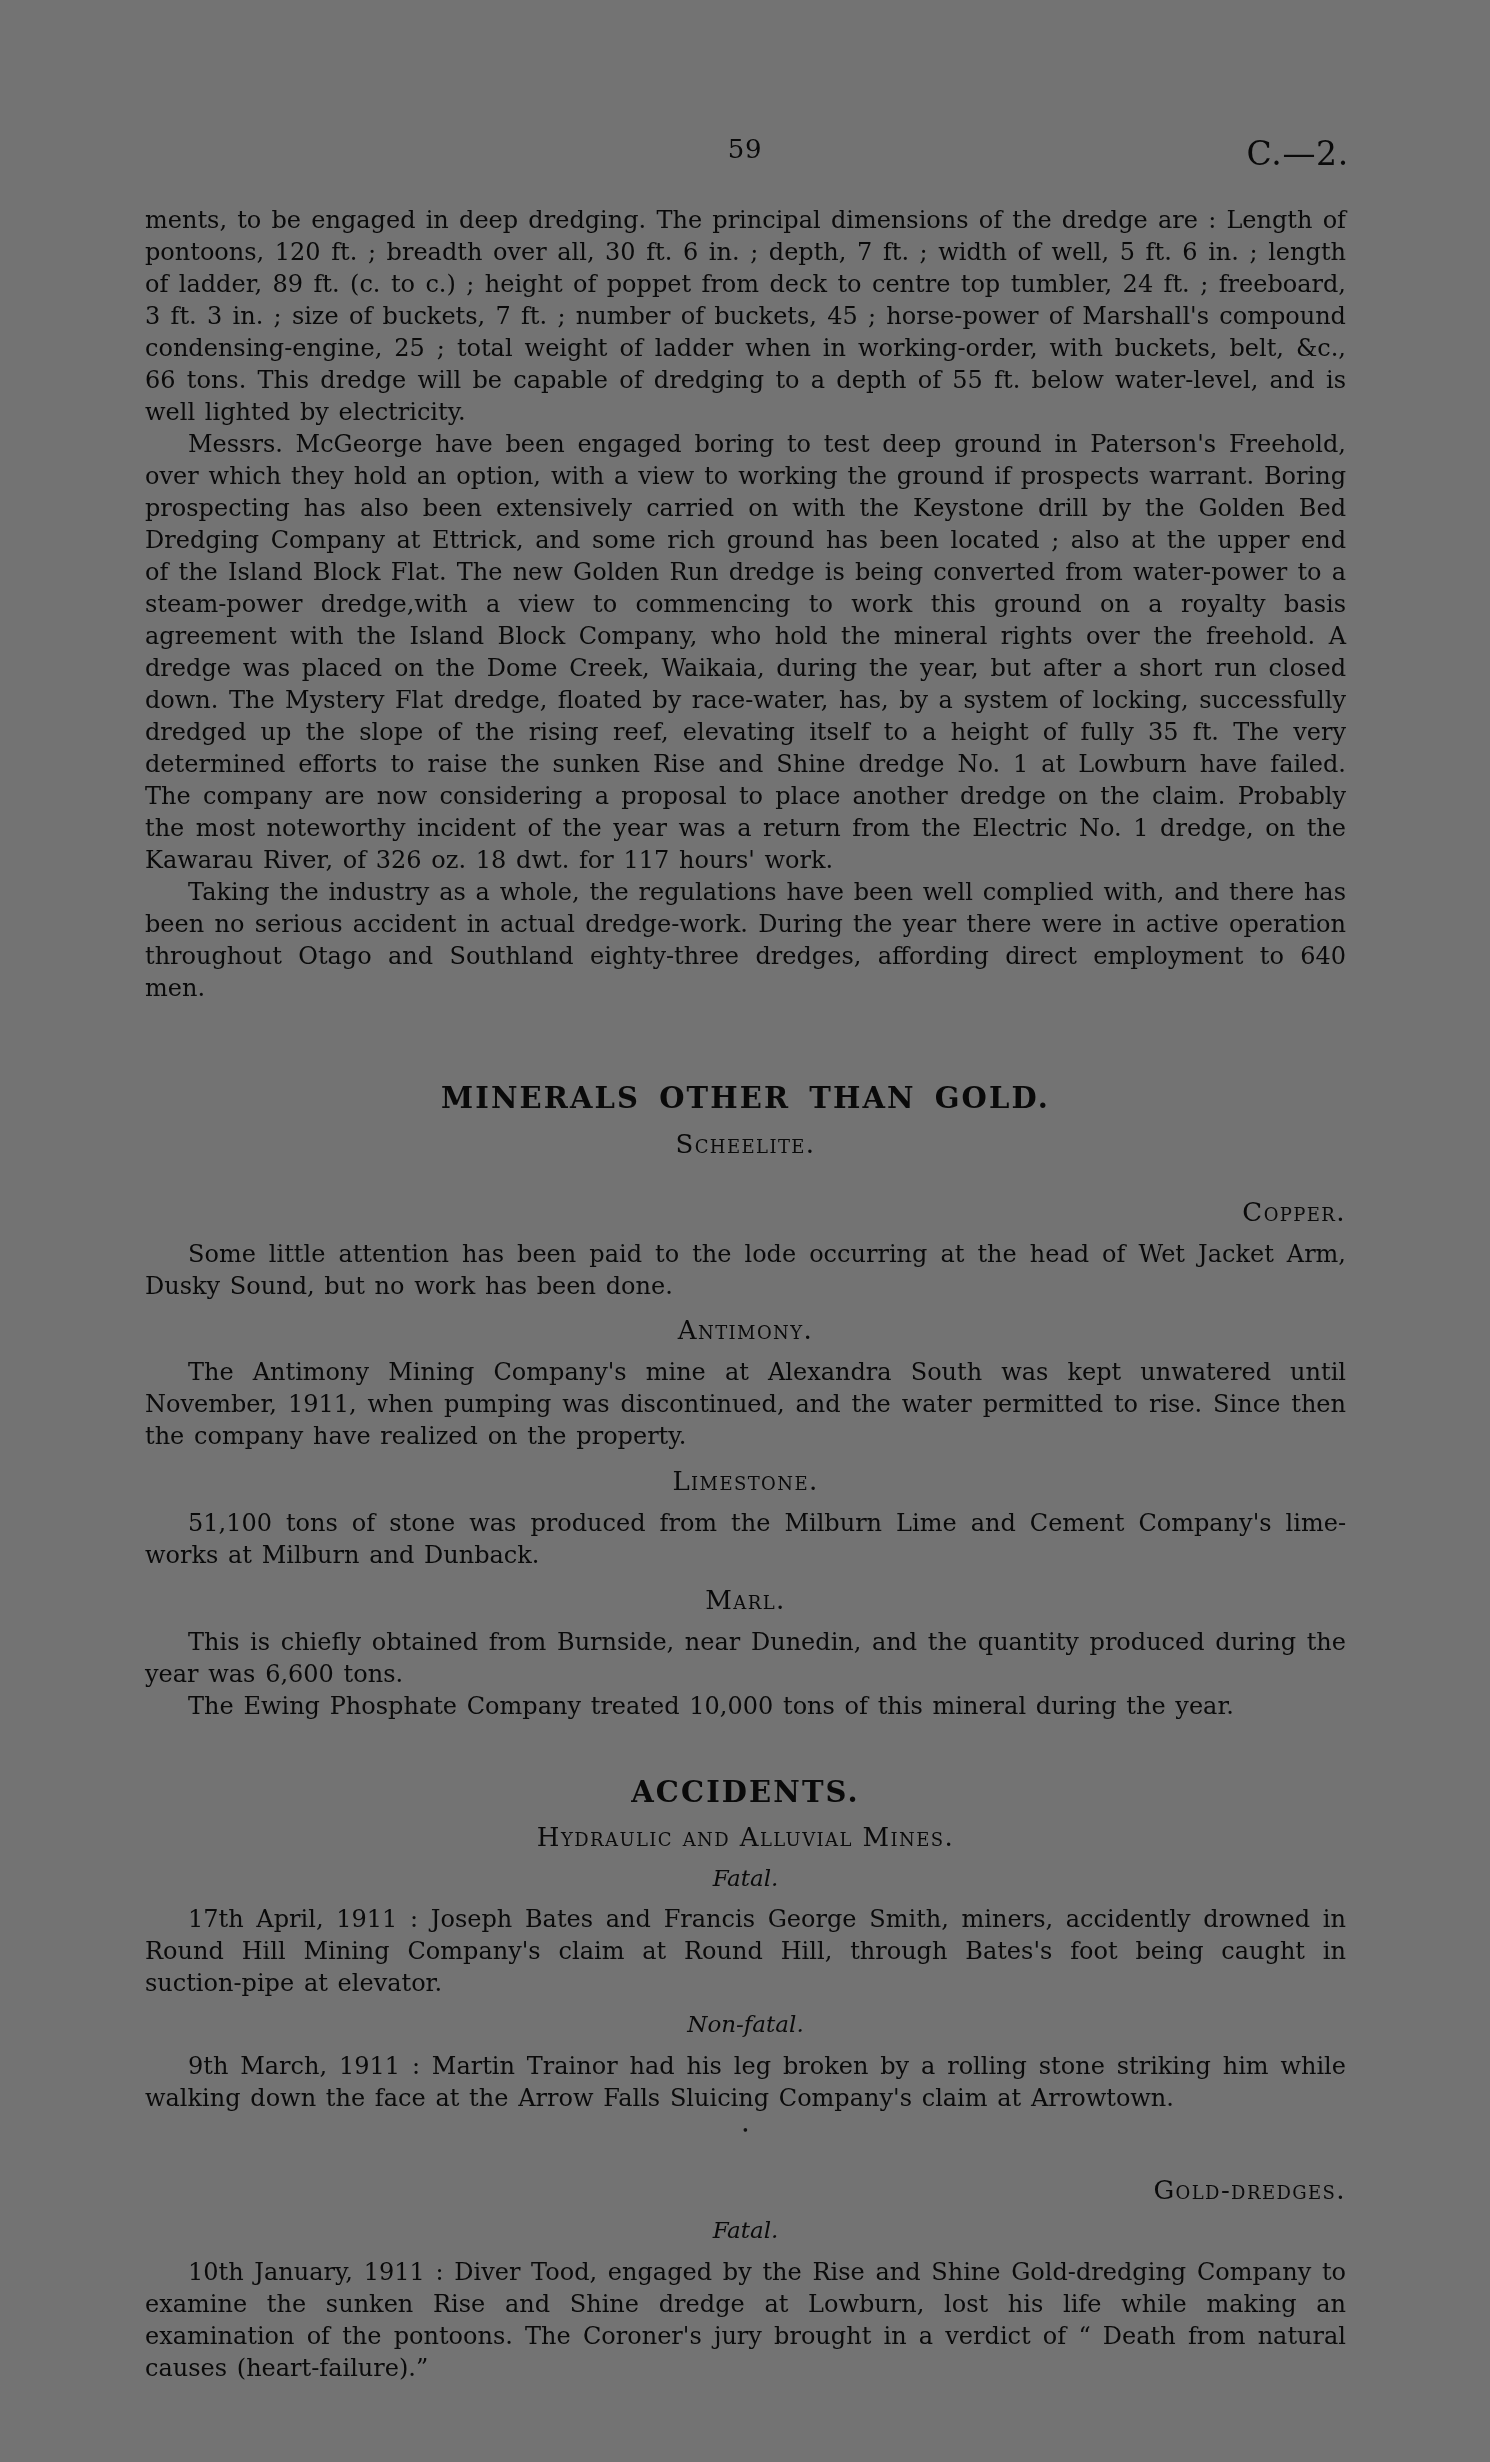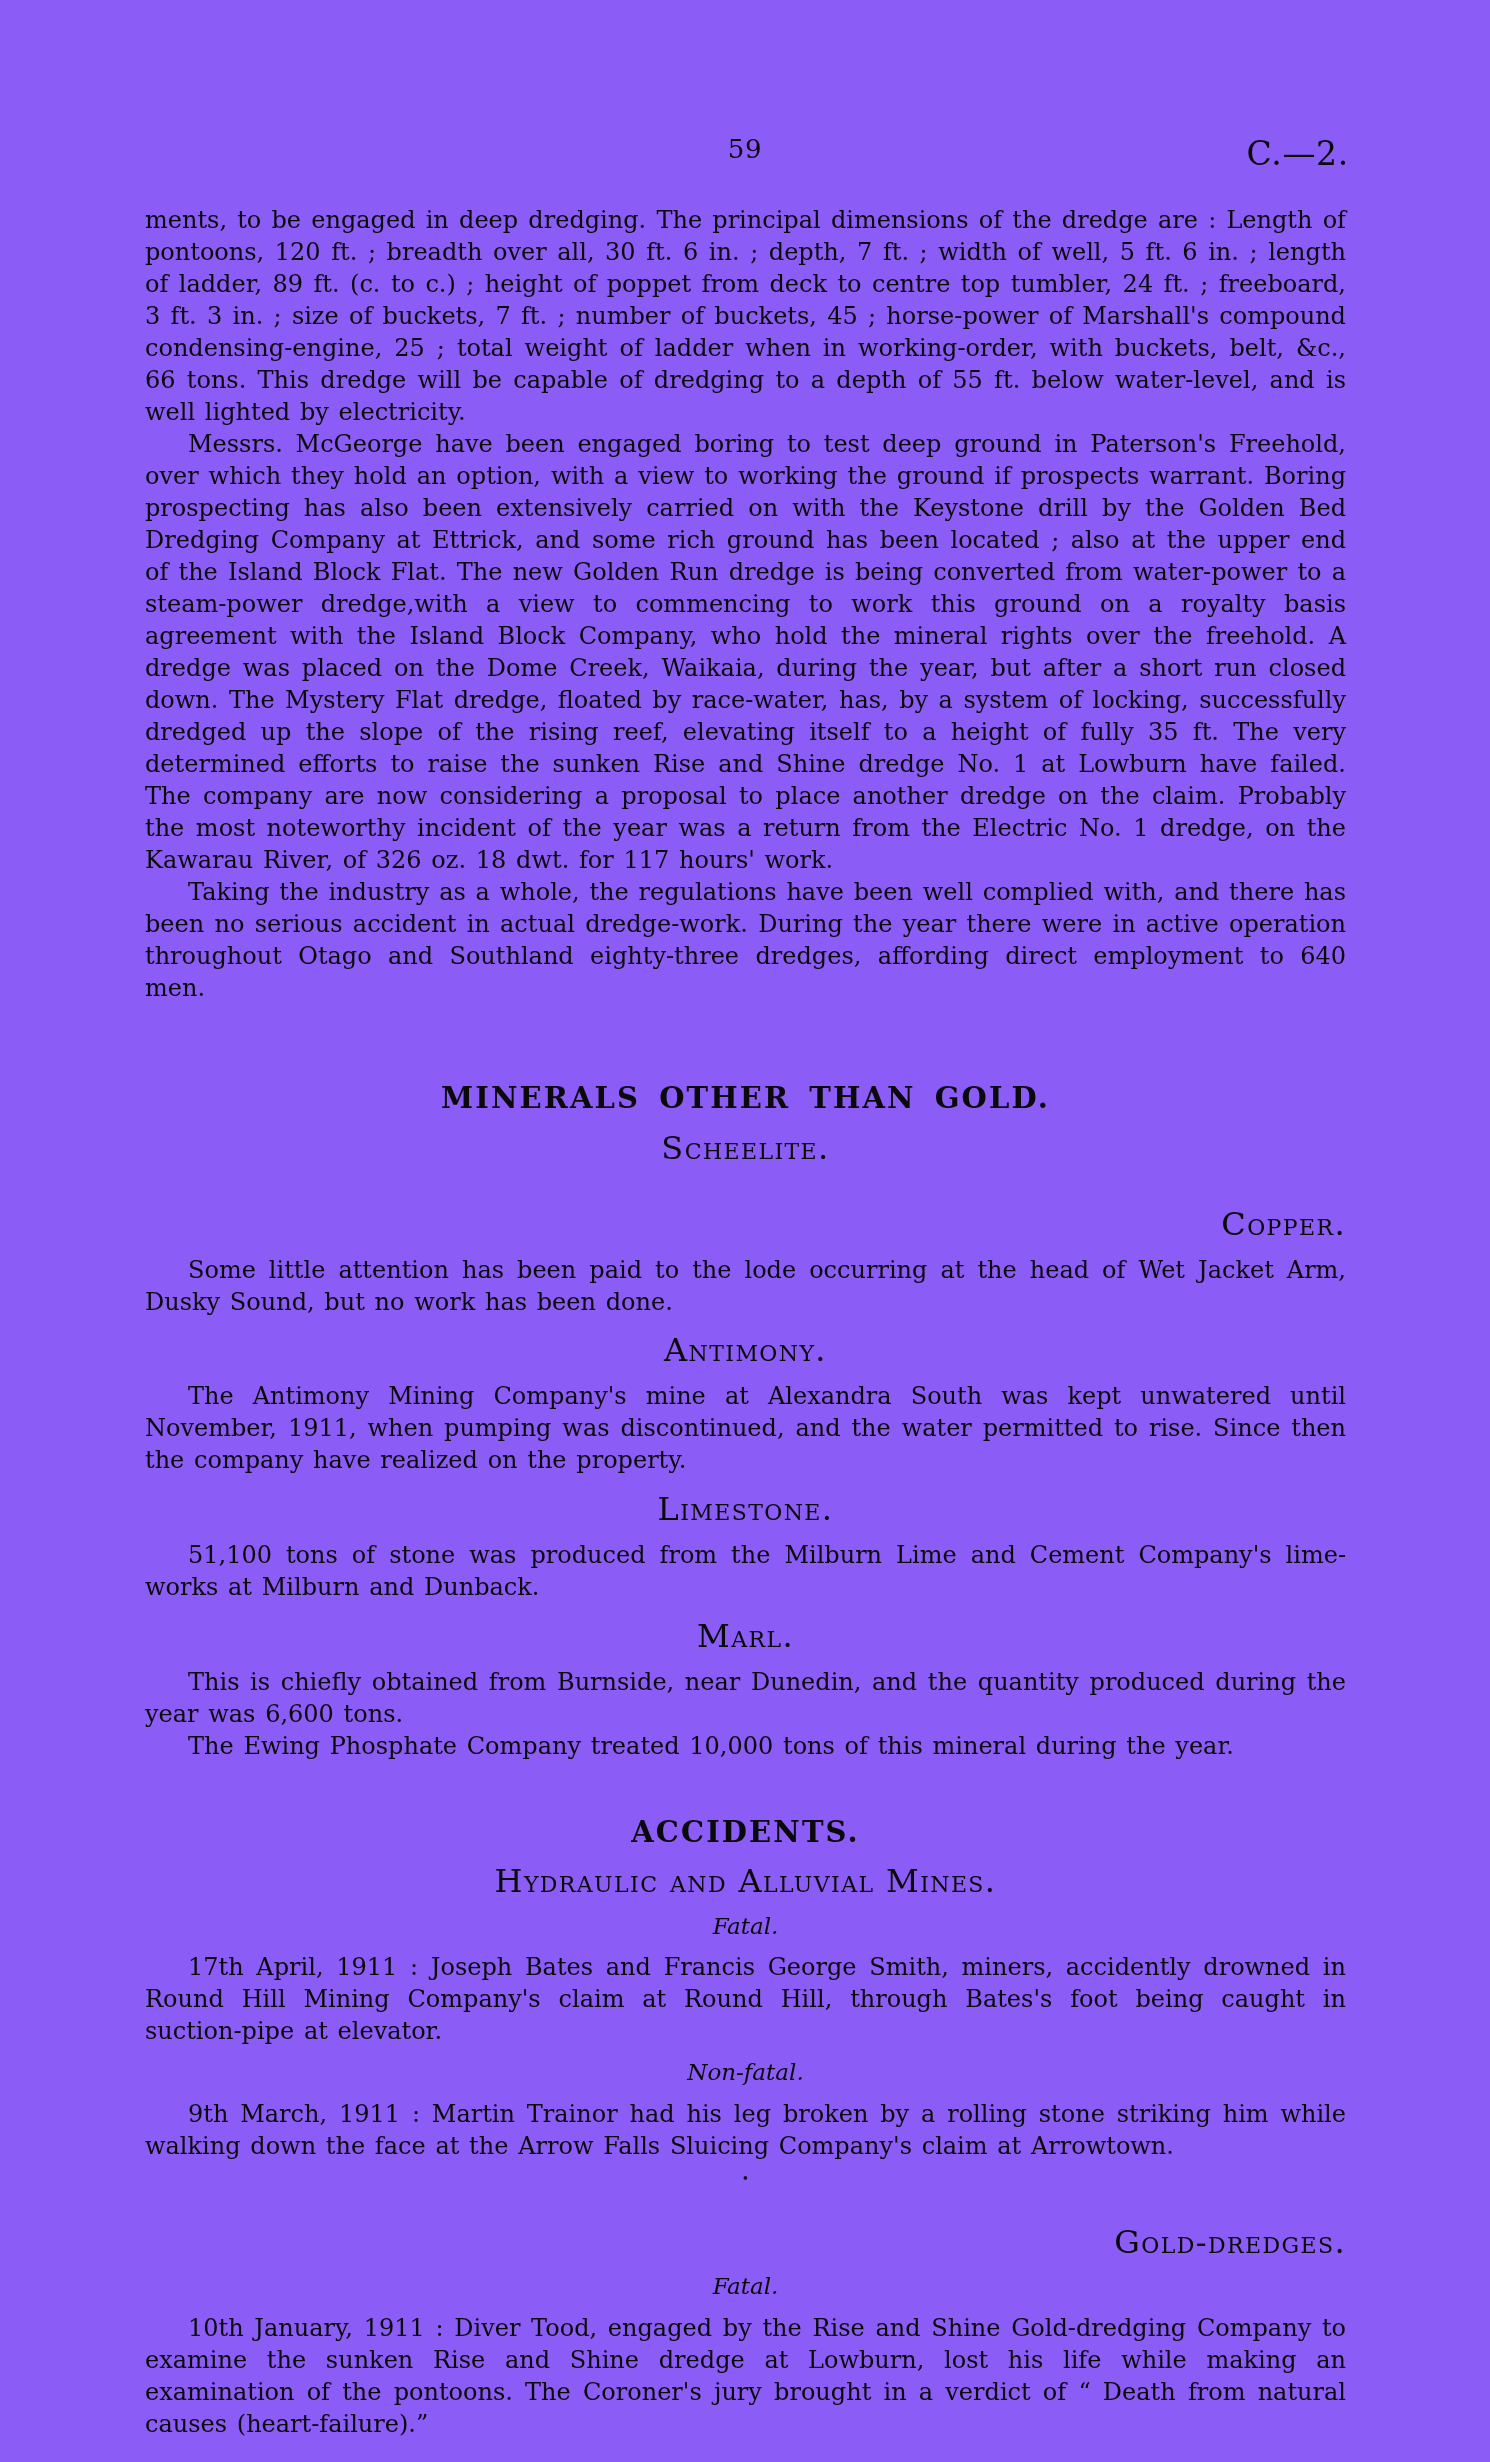--- a/index.html
+++ b/index.html
@@ -1,21 +1,21 @@
 <!DOCTYPE html>
 <html style="font-size:11px"><head>
 <meta charset="utf-8">
 <style>
   html, body { margin:0; padding:0; background:#d9d9d9; }
   .page {
     position: relative;
     width: 1490px;
     height: 2462px;
     margin: 0 auto;
-    background: #8b5cf6;
+    background: #737373;
     color: #0a0a0a;
     font-family: "DejaVu Serif", "Liberation Serif", serif;
     overflow: hidden;
   }
   .header { position:absolute; top:134px; left:0; width:100%; height:41px; }
   .page-number {
     position:absolute; left:0; right:0; text-align:center;
     font-size:26px; letter-spacing:0.7px;
   }
   .doc-ref {
@@ -32,21 +32,21 @@
   }
   .para.no-indent { text-indent:0; }
   .heading-main {
     text-align:center; font-size:29px; font-weight:bold;
     letter-spacing:2.1px; word-spacing:6.9px;
     margin-top:53px; margin-bottom:9.6px;
   }
   .heading-main.loose { margin-top:77px; }
   .heading-sc {
     text-align:center; font-variant:small-caps;
-    font-size:32px; letter-spacing:1.4px;
+    font-size:26px; letter-spacing:1.4px;
     margin-top:13.7px; margin-bottom:11px;
   }
   .heading-sc.loose { margin-top:38px;text-align:right; }
   .heading-it {
     text-align:center; font-style:italic;
     font-size:23px; margin-top:12.3px; margin-bottom:12.3px;
   }
   .ink-dot {
     text-align:center; font-size:12.3px; line-height:12.3px;
     margin-top:11px; margin-bottom:0; color:#111;

